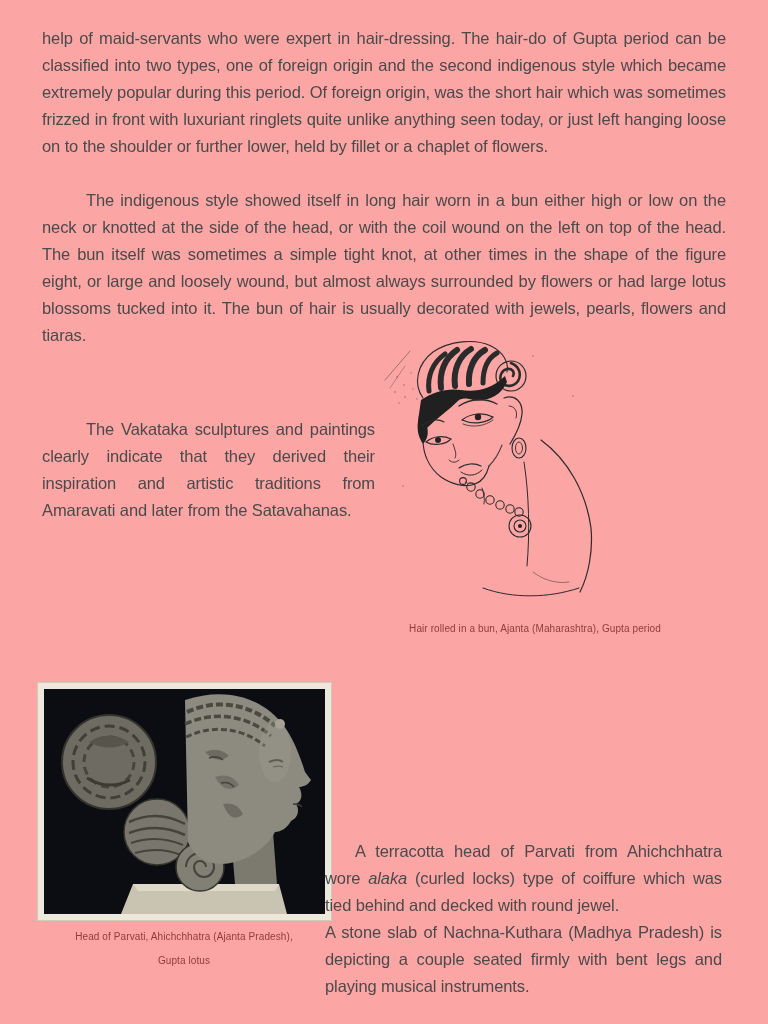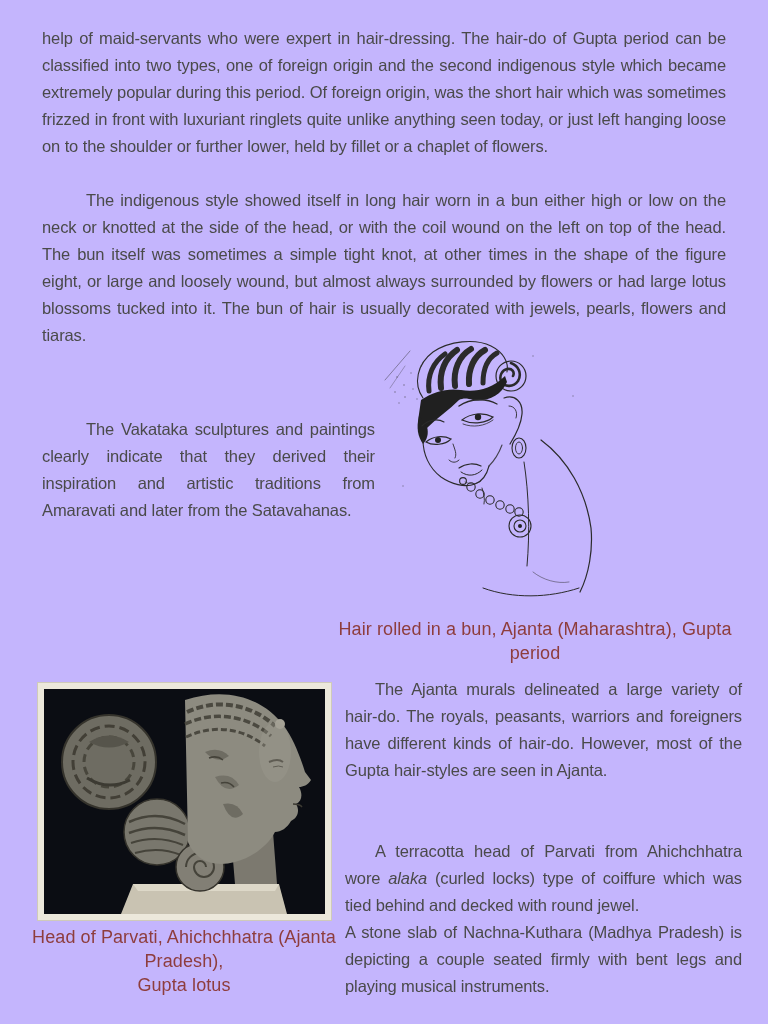--- a/index.html
+++ b/index.html
@@ -1,41 +1,41 @@
 <!DOCTYPE html>
 <html><head>
 <meta charset="utf-8">
 <style>
   html,body{margin:0;padding:0;background:#ffffff;}
   .page{
     position:relative;
     width:768px;height:1024px;
-    background:#c4b5fd;
+    background:#fca5a5;
     font-family:"Liberation Sans","DejaVu Sans",sans-serif;
     color:#4a4a4a;
     overflow:hidden;
   }
   .body-text{
     position:absolute;
     margin:0;
     font-size:16.5px;
     line-height:27px;
     letter-spacing:-0.1px;
     text-align:justify;
     color:#4a4a4a;
   }
   .p1{left:42px;top:25px;width:684px;}
   .p2{left:42px;top:187px;width:684px;text-indent:44px;}
   .p3{left:42px;top:380px;width:333px;text-indent:44px;margin-top:36px;}
   .rc1{left:345px;top:676px;width:397px;text-indent:30px;}
-  .rc2{left:345px;top:838px;width:397px;text-indent:30px;}
+  .rc2{left:325px;top:838px;width:397px;text-indent:30px;}
   .rc2 em{font-style:italic;}
   .caption{
     position:absolute;
-    font-size:18px;
+    font-size:10px;
     line-height:24px;
     text-align:center;
     color:#8e3d3d;
     letter-spacing:0.1px;
   }
   .caption1{left:330px;top:617px;width:410px;}
   .caption2{left:25px;top:925px;width:318px;}
   .sketch-fig{position:absolute;left:383px;top:336px;width:218px;height:264px;margin:0;}
   .photo-fig{position:absolute;left:37px;top:682px;width:295px;height:239px;margin:0;}
   figure{padding:0;}
@@ -185,20 +185,19 @@
         <ellipse cx="238" cy="70" rx="16" ry="30" fill="#a09e93" opacity="0.35"></ellipse>
       </g>
     </svg>
   </figure>
 
   <div class="caption caption2">
     <span>Head of Parvati, Ahichchhatra (Ajanta Pradesh),</span><br>
     <span>Gupta lotus</span>
   </div>
 
-  <p class="body-text rc1">The Ajanta murals delineated a large variety of hair-do. The royals, peasants, warriors and foreigners have different kinds of hair-do. However, most of the Gupta hair-styles are seen in Ajanta.</p>
 
   <p class="body-text rc2">
     <span>A terracotta head of Parvati from Ahichchhatra wore </span><em>alaka</em><span> (curled locks) type of coiffure which was tied behind and decked with round jewel.</span><br>
     <span>A stone slab of Nachna-Kuthara (Madhya Pradesh) is depicting a couple seated firmly with bent legs and playing musical instruments.</span>
   </p>
 
 </div>
 
 </body></html>

